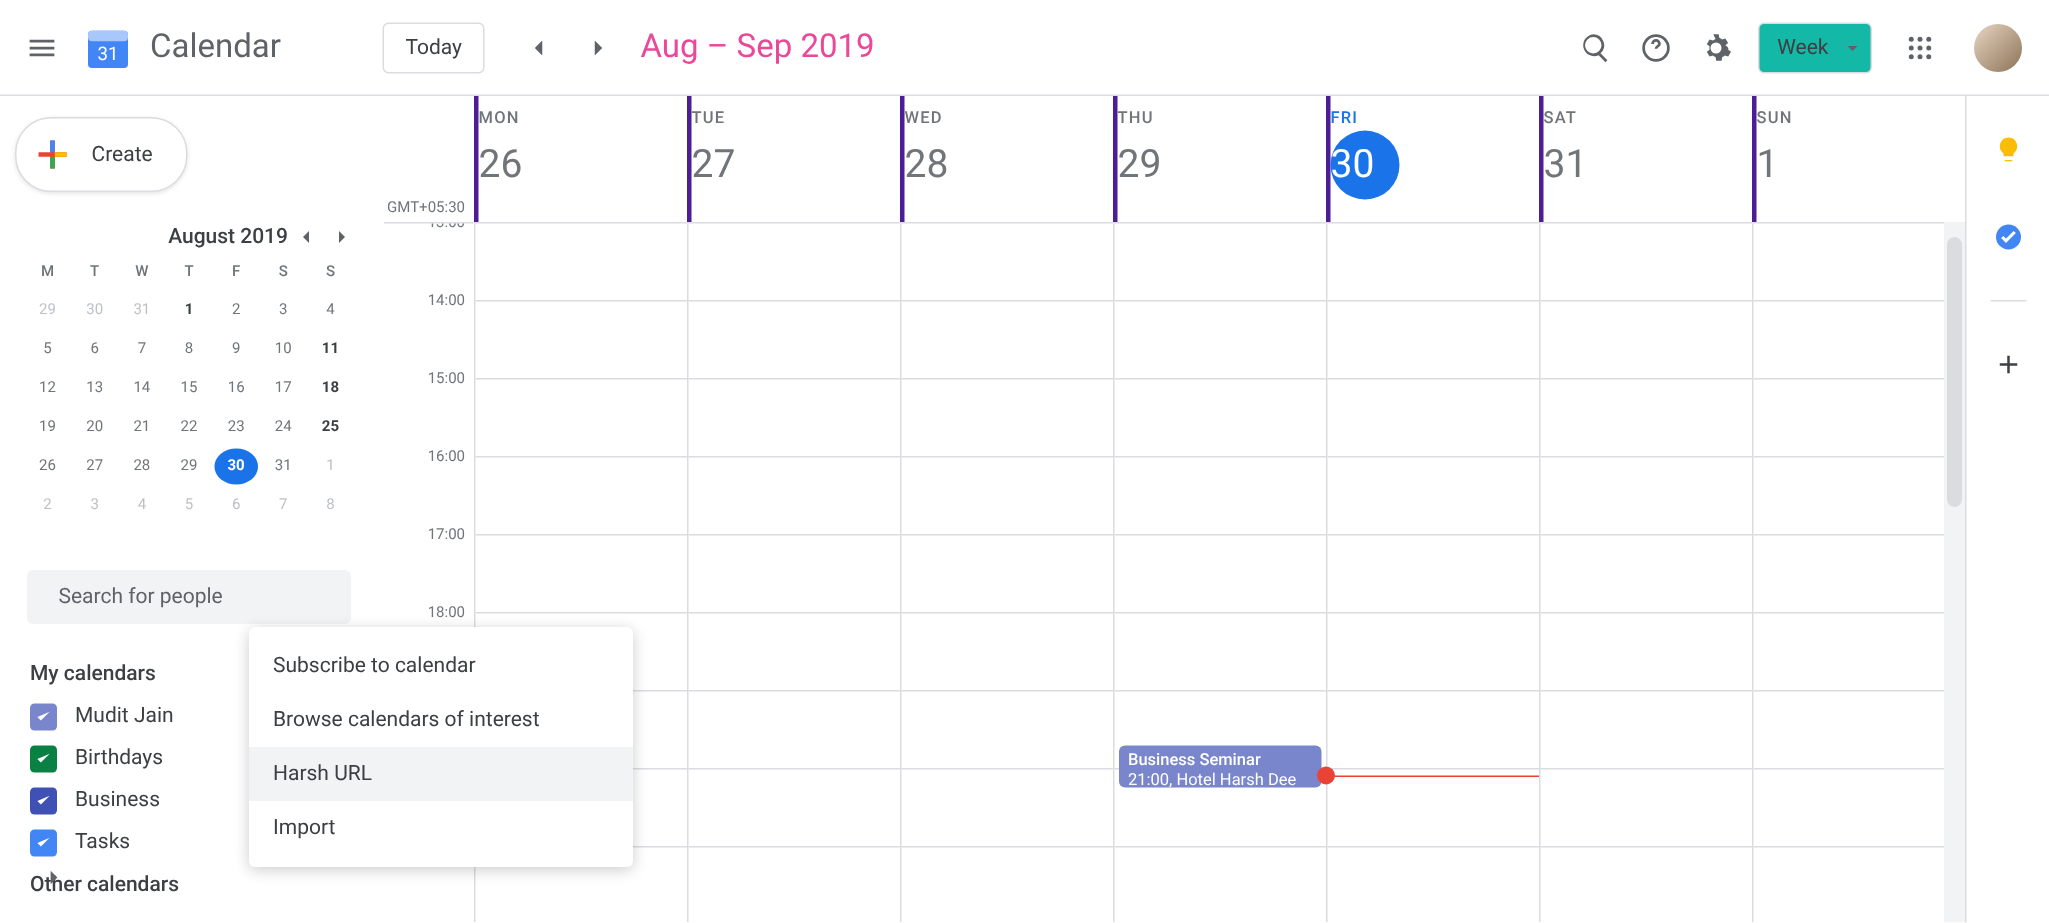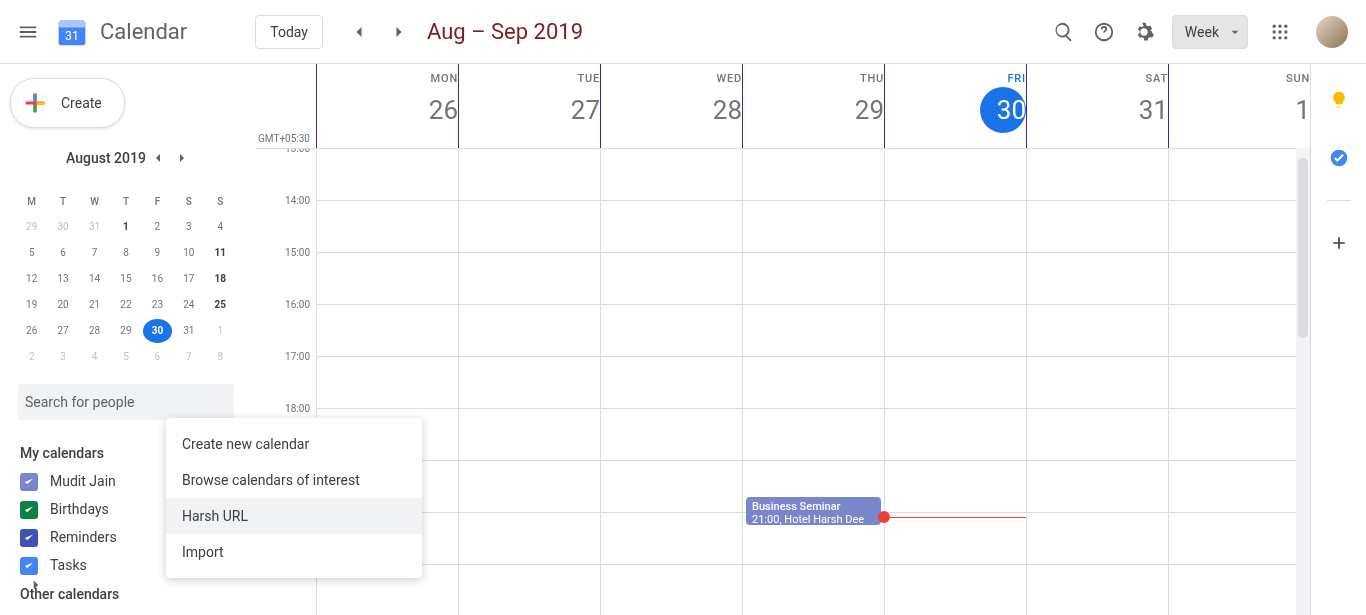--- a/index.html
+++ b/index.html
@@ -4,46 +4,46 @@
 <style>
 *{box-sizing:border-box;margin:0;padding:0;font-family:Roboto,Arial,sans-serif}
 body{width:1366px;height:615px;overflow:hidden;background:#fff;color:#3c4043;position:relative}
 .header{height:64px;display:flex;align-items:center;padding:8px;border-bottom:1px solid #dadce0}
 .icon-btn{width:40px;height:40px;display:flex;align-items:center;justify-content:center;border:none;background:none;cursor:pointer;border-radius:50%;color:#5f6368}
 .logo{width:40px;height:40px;display:flex;align-items:center;justify-content:center;margin-left:4px}
 .logo svg{width:32px;height:32px}
 .app-title{font-size:22px;color:#5f6368;margin-left:8px;font-weight:400}
 .today-btn{border:1px solid #dadce0;border-radius:4px;padding:8px 14px;font-size:14px;color:#3c4043;background:#fff;cursor:pointer;margin-left:68px}
 .nav-arrows{display:flex;margin-left:16px}
-.date-range{font-size:22px;color:#7f1d1d;margin-left:8px;font-weight:400}
+.date-range{font-size:22px;color:#ec4899;margin-left:8px;font-weight:400}
 .spacer{flex:1}
-.view-switch{border:1px solid #dadce0;border-radius:4px;padding:8px 4px 8px 12px;font-size:14px;color:#3c4043;background:#e5e5e5;cursor:pointer;margin-left:8px;display:flex;align-items:center;gap:8px}
+.view-switch{border:1px solid #dadce0;border-radius:4px;padding:8px 4px 8px 12px;font-size:14px;color:#3c4043;background:#14b8a6;cursor:pointer;margin-left:8px;display:flex;align-items:center;gap:8px}
 .avatar{width:32px;height:32px;border-radius:50%;margin:0 10px 0 16px;background:linear-gradient(135deg,#e8d5c4,#8b7355);cursor:pointer}
 .main{display:flex;height:551px;position:relative}
 .sidebar{width:256px;padding:8px 12px 8px 8px;overflow:hidden}
 .create-btn{display:inline-flex;align-items:center;gap:12px;border:1px solid #dadce0;border-radius:24px;padding:10px 22px 10px 10px;font-size:14px;color:#3c4043;background:#fff;cursor:pointer;box-shadow:0 1px 3px rgba(60,64,67,.15);margin:6px 0 18px 2px}
-.mini-cal-header{display:flex;align-items:center;justify-content:center;padding:0 4px 0 12px;margin-bottom:20px}
+.mini-cal-header{display:flex;align-items:center;justify-content:flex-end;padding:0 4px 0 12px;margin-bottom:0}
 .mini-cal-title{font-size:14px;font-weight:500;color:#3c4043}
 .mini-cal-nav{display:flex}
 .mini-cal-nav button{width:24px;height:24px;border:none;background:none;cursor:pointer;color:#5f6368;display:flex;align-items:center;justify-content:center}
 .mini-cal-grid{display:grid;grid-template-columns:repeat(7,1fr);text-align:center;font-size:10px;color:#70757a;padding:0 8px}
 .mini-cal-grid .dow{height:24px;line-height:24px;font-weight:500}
 .mini-cal-grid .day{height:24px;line-height:24px;cursor:pointer;border-radius:50%;margin:1px}
 .mini-cal-grid .day.other{color:#bdc1c6}
 .mini-cal-grid .day.bold{font-weight:700;color:#3c4043}
 .mini-cal-grid .day.today{background:#1a73e8;color:#fff;font-weight:700}
-.search-people{margin:14px 10px 18px;padding:10px 7px;background:#f1f3f4;border-radius:4px;font-size:14px;color:#5f6368}
+.search-people{margin:30px 10px 18px;padding:10px 21px;background:#f1f3f4;border-radius:4px;font-size:14px;color:#5f6368}
 .cal-section-title{font-size:14px;font-weight:500;color:#3c4043;padding:6px 12px;display:flex;justify-content:space-between;align-items:center}
 .cal-item{display:flex;align-items:flex-start;gap:12px;padding:5px 12px;font-size:14px;color:#3c4043}
 .checkbox{width:18px;height:18px;border-radius:3px;display:flex;align-items:center;justify-content:center}
 .checkbox svg{width:14px;height:14px}
 .cal-area{flex:1;position:relative;overflow:hidden}
 .day-header-row{display:flex;height:85px;border-bottom:1px solid #dadce0}
 .tz-cell{width:60px;font-size:10px;color:#70757a;display:flex;align-items:flex-end;justify-content:flex-end;padding:0 6px 4px 0}
-.day-col-head{flex:1;text-align:right;border-left:1px solid #4c1d95;padding-top:8px}
+.day-col-head{flex:1;text-align:left;border-left:3px solid #4c1d95;padding-top:8px}
 .day-col-head .dow{font-size:11px;font-weight:500;color:#70757a;letter-spacing:.8px}
 .day-col-head .num{font-size:26px;color:#70757a;margin-top:2px;height:46px;line-height:46px;display:inline-block;width:46px;border-radius:50%}
 .day-col-head.today .dow{color:#1a73e8}
 .day-col-head.today .num{background:#1a73e8;color:#fff}
 .grid-body{display:flex;height:466px;overflow:hidden;position:relative}
 .time-col{width:60px}
 .time-label{height:52px;font-size:10px;color:#70757a;text-align:right;padding-right:6px;position:relative;top:-6px}
 .day-cols{flex:1;display:flex;position:relative}
 .day-col{flex:1;border-left:1px solid #dadce0;position:relative}
 .hour-line{height:52px;border-bottom:1px solid #dadce0}
@@ -230,21 +230,21 @@
             </svg>
           </div>
           <span>Birthdays</span>
         </div>
         <div class="cal-item">
           <div class="checkbox" style="background:#3f51b5">
             <svg viewBox="0 0 24 24" fill="#fff">
               <path d="M5 12l4 4 10-10"></path>
             </svg>
           </div>
-          <span>Reminders</span>
+          <span>Business</span>
         </div>
         <div class="cal-item">
           <div class="checkbox" style="background:#4285f4">
             <svg viewBox="0 0 24 24" fill="#fff">
               <path d="M5 12l4 4 10-10"></path>
             </svg>
           </div>
           <span>Tasks</span>
         </div>
       </div>
@@ -389,17 +389,17 @@
       </div>
     <div class="chev side-icon">
         <svg viewBox="0 0 24 24" width="18" height="18" fill="#5f6368">
           <path d="M9 6l6 6-6 6"></path>
         </svg>
       </div>
   </div>
 </div>
 
 <div class="context-menu" id="ctx-menu">
-    <div class="item">Create new calendar</div>
+    <div class="item">Subscribe to calendar</div>
     <div class="item">Browse calendars of interest</div>
     <div class="item hover">Harsh URL</div>
     <div class="item">Import</div>
   </div>
 
 </body></html>

